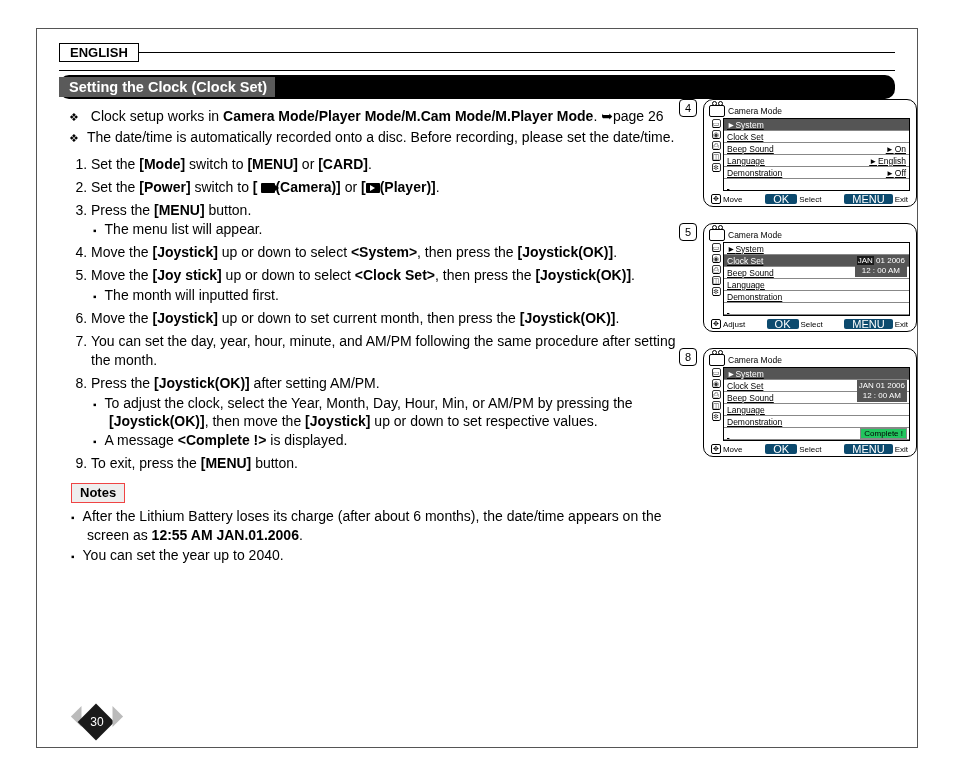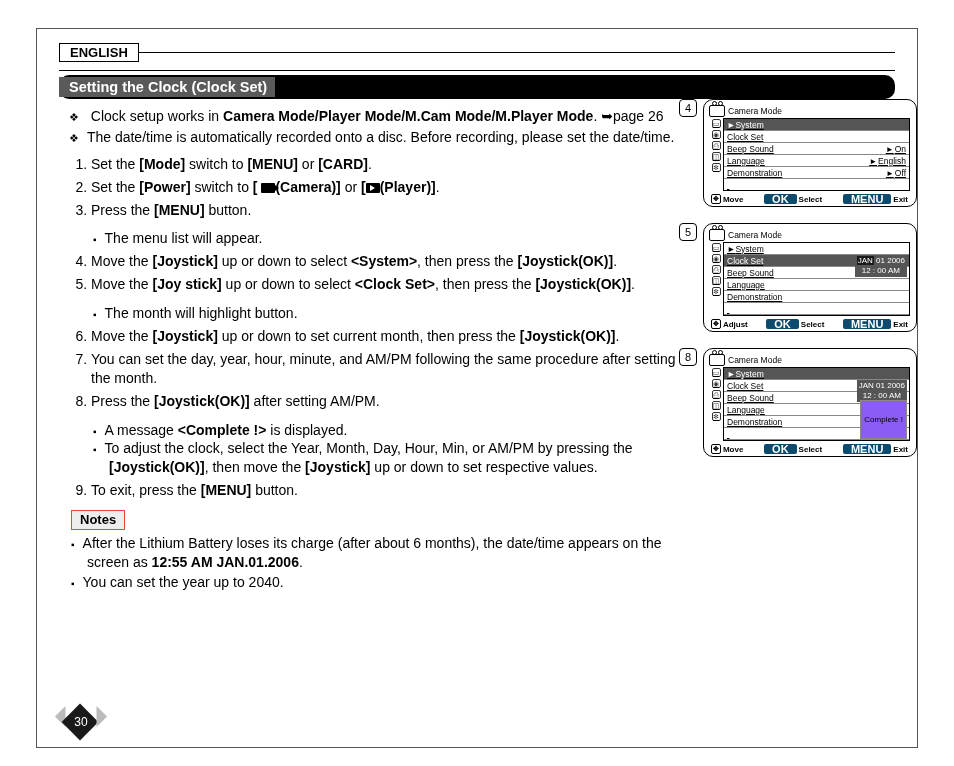--- a/index.html
+++ b/index.html
@@ -57,41 +57,41 @@
     padding: 2px 8px 2px 10px;
   }
   .content-row { display: flex; gap: 6px; }
   .left-col { flex: 1; padding-left: 10px; padding-top: 6px; font-size: 14px; line-height: 1.35; }
   .right-col { width: 192px; padding-top:0px;}
   ul.bullets { margin: 2px 0 8px 0; padding-left: 20px; list-style: none; }
   ul.bullets > li::before { content: "❖"; margin-right: 8px; margin-left: -20px; font-size: 11px; }
   ul.bullets > li { margin-bottom: 2px; }
   ol.steps { margin: 4px 0; padding-left: 22px; }
   ol.steps > li { margin-bottom: 4px; }
-  ul.sub { margin: 10px 0 2px 0; padding-left: 18px; list-style: none; }
+  ul.sub { margin: 1px 0 2px 0; padding-left: 18px; list-style: none; }
   ul.sub > li::before { content: "▪"; margin-right: 8px; margin-left: -16px; font-size: 10px; }
   b { font-weight: bold; }
   .notes-hdr {
     border: 1px solid #ef4444;
     display: inline-block;
     padding: 0px 8px;
     font-weight: bold;
     font-size: 13px;
     margin-top: 6px;
     margin-left: 2px;
     background: #eee;
   }
   ul.notes { margin: 4px 0; padding-left: 18px; list-style: none; }
   ul.notes > li::before { content: "▪"; margin-right: 8px; margin-left: -16px; font-size: 10px; }
   ul.notes > li { margin-bottom: 2px; }
 
   .page-num {
     position: absolute;
     bottom: 10px;
-    left: 24px;
+    left: 40px;
     width: 40px;
     height: 30px;
   }
   .diamond {
     position: absolute;
     width: 26px; height: 26px;
     background: #1a1a1a;
     transform: rotate(45deg);
     top: 2px; left: 6px;
   }
@@ -144,36 +144,35 @@
   .menu-row:last-child { border-bottom:none; }
   .menu-row.hl { background:#555; color:#fff; }
   .menu-row .arrow { font-size:8px; margin-right:1px;}
   .panel-footer {
     margin-top: 3px;
     display: flex;
     justify-content: space-between;
     align-items: flex-start;
     font-size: 8px;
     padding: 0 2px;
-    font-weight: bold;
   }
   .pf-item { display:flex; align-items:center; gap:2px;}
   .pf-pill { background:#0c4a6e; color:#fff; border-radius:2px; padding:0 8px; font-size:11px; line-height:10px;}
   .pf-pill.w { background:#fff; color:#000; border:1px solid #000; padding:0 1px; font-size:7px; line-height:8px;}
   .datebox {
     position:absolute; right:2px; top:12px;
     background:#555; color:#fff; font-size:8px;
     padding:1px 2px; line-height:10px; text-align:center;
   }
   .datebox .d1 { display:block; }
   .datebox .hl { background:#1a1a1a; padding:0 1px;}
   .complete-box {
     position:absolute; right:2px; bottom:1px;
     border:1px solid #888; font-size:8px;
-    padding:14px 3px; background:#8b5cf6;
+    padding:0 3px; background:#22c55e;
   }
 
   .icon-inline { display:inline-block; vertical-align:middle; }
   .vcam { width:14px; height:10px; background:#000; display:inline-block; position:relative; border-radius:1px; vertical-align:middle;}
   .vcam::after{content:"";position:absolute;right:-4px;top:2px;width:0;height:0;border-top:3px solid transparent;border-bottom:3px solid transparent;border-left:4px solid #000;}
   .vplay { width:14px; height:10px; background:#000; display:inline-block; position:relative; border-radius:1px; vertical-align:middle;}
   .vplay::after{content:"";position:absolute;left:4px;top:2px;width:0;height:0;border-top:3px solid transparent;border-bottom:3px solid transparent;border-left:5px solid #fff;}
 </style>
 </head>
 <body>
@@ -213,32 +212,32 @@
           <ul class="sub">
               <li>The menu list will appear.</li>
             </ul>
         </li>
         <li>
           <span>Move the </span><b>[Joystick]</b><span> up or down to select </span><b>&lt;System&gt;</b><span>, then press the </span><b>[Joystick(OK)]</b><span>.</span>
         </li>
         <li>
           <span>Move the </span><b>[Joy stick]</b><span> up or down to select </span><b>&lt;Clock Set&gt;</b><span>, then press the </span><b>[Joystick(OK)]</b><span>.</span>
           <ul class="sub">
-              <li>The month will highlight button.</li>
+              <li>The month will inputted first.</li>
             </ul>
         </li>
         <li>
           <span>Move the </span><b>[Joystick]</b><span> up or down to set current month, then press the </span><b>[Joystick(OK)]</b><span>.</span>
         </li>
         <li>You can set the day, year, hour, minute, and AM/PM following the same procedure after setting the month.</li>
         <li>
           <span>Press the </span><b>[Joystick(OK)]</b><span> after setting AM/PM.</span>
           <ul class="sub">
+            <li><span>To adjust the clock, select the Year, Month, Day, Hour, Min, or AM/PM by pressing the </span><b>[Joystick(OK)]</b><span>, then move the </span><b>[Joystick]</b><span> up or down to set respective values.</span></li>
             <li><span>A message </span><b>&lt;Complete !&gt;</b><span> is displayed.</span></li>
-            <li><span>To adjust the clock, select the Year, Month, Day, Hour, Min, or AM/PM by pressing the </span><b>[Joystick(OK)]</b><span>, then move the </span><b>[Joystick]</b><span> up or down to set respective values.</span></li>
           </ul>
         </li>
         <li>
           <span>To exit, press the </span><b>[MENU]</b><span> button.</span>
         </li>
       </ol>
 
       <div class="notes-hdr">Notes</div>
       <ul class="notes">
         <li><span>After the Lithium Battery loses its charge (after about 6 months), the date/time appears on the screen as </span><b>12:55 AM JAN.01.2006</b><span>.</span></li>

